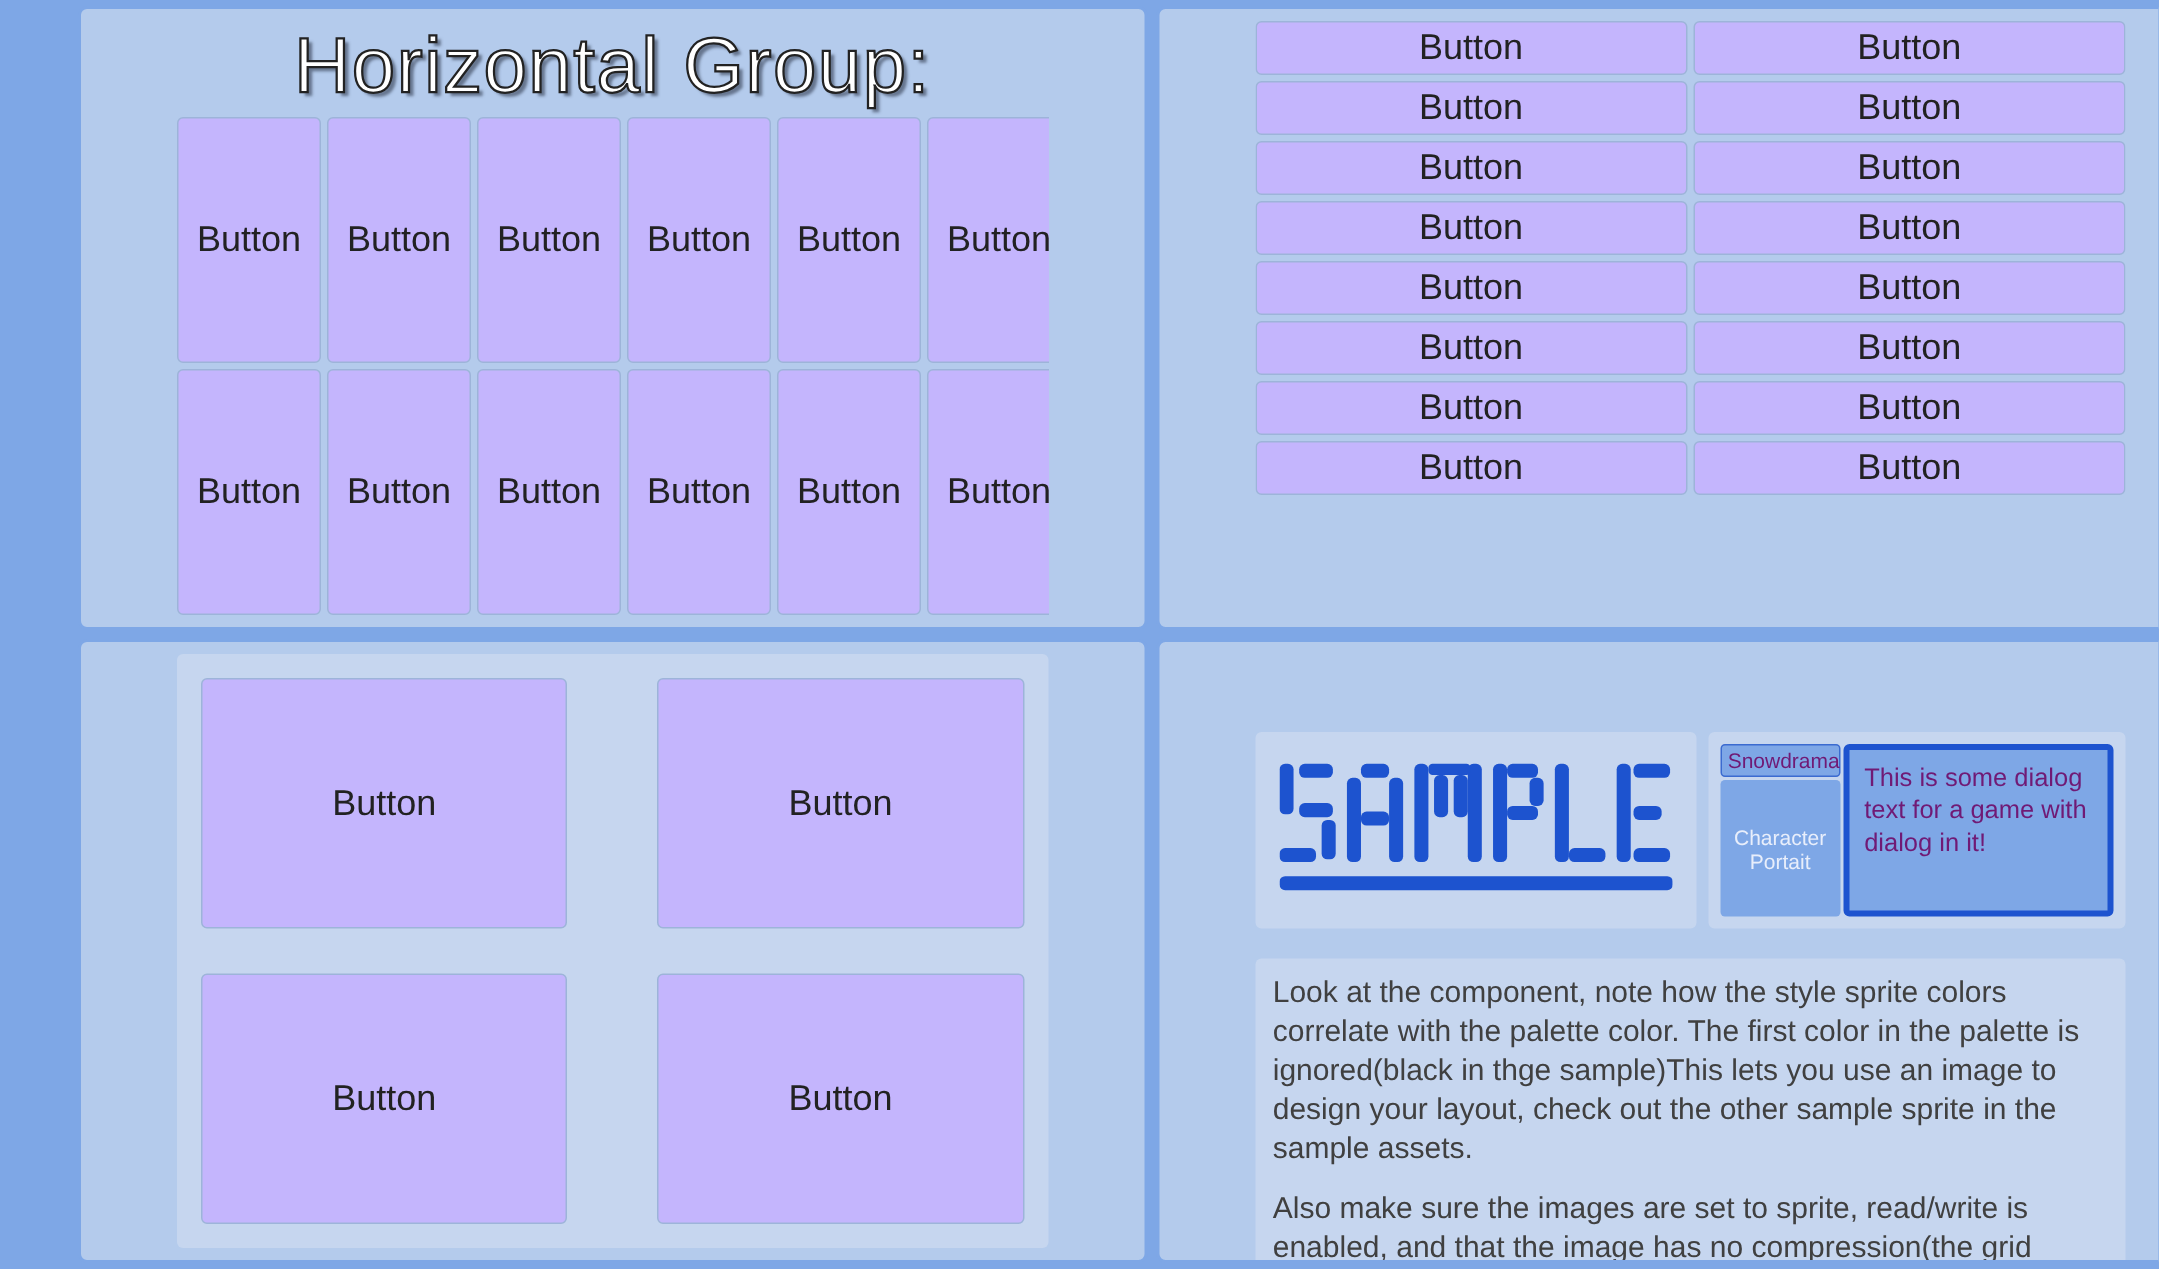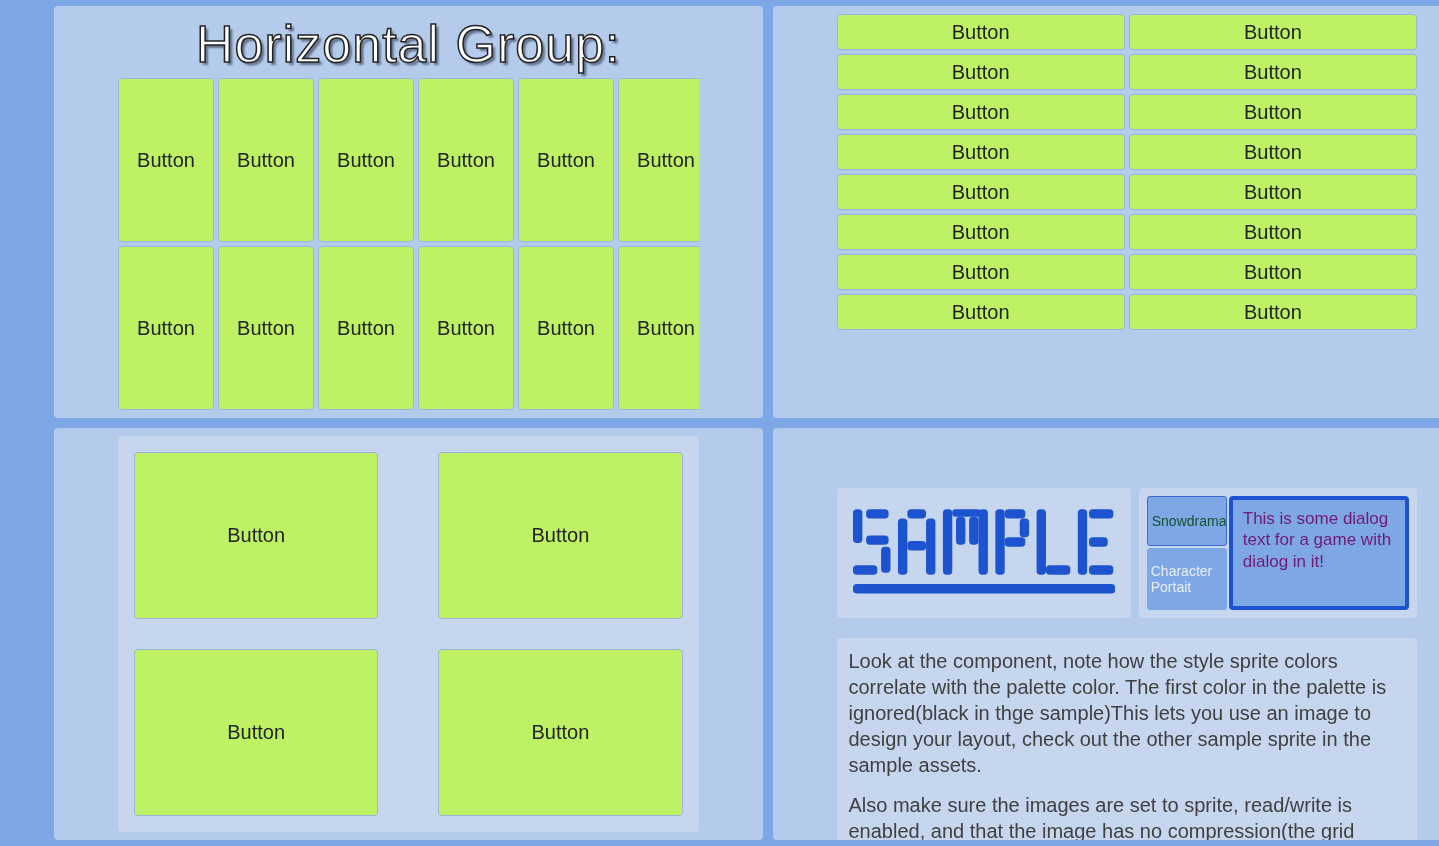--- a/index.html
+++ b/index.html
@@ -35,27 +35,27 @@
     text-align: center;
     color: #fff;
     -webkit-text-stroke: 1.5px #222;
     text-shadow: 3px 3px 2px rgba(50,60,80,0.6);
     letter-spacing: 1px;
     margin-bottom: 4px;
   }
 
   
   .btn {
-    background: #bef264;
+    background: #c4b5fd;
     border: 1px solid #9db4d9;
     border-radius: 4px;
     display: flex;
     align-items: center;
     justify-content: center;
-    font-size: 20px;
+    font-size: 24px;
     color: #222;
     cursor: pointer;
     user-select: none;
   }
 
   
   .hgroup-scroll {
     flex: 1;
     overflow-x: scroll;
     overflow-y: hidden;
@@ -141,33 +141,33 @@
     display: grid;
     grid-template-columns: 80px 1fr;
     grid-template-rows: auto 1fr;
     gap: 2px;
   }
   .dlg-name {
     grid-column: 1; grid-row: 1;
     background: #7ea7e6;
     border: 1px solid #3b6bd0;
     border-radius: 3px;
-    color: #14532d;
+    color: #701a75;
     font-size: 14px;
-    padding: 16px 4px;
+    padding: 2px 4px;
     text-align: center;
   }
   .dlg-portrait {
     grid-column: 1; grid-row: 2;
     background: #7ea7e6;
     border-radius: 3px;
     color: #e8eefb;
     font-size: 14px;
     display: flex; align-items: center; justify-content: center;
-    text-align: left;
+    text-align: center;
     padding: 4px;
   }
   .dlg-text {
     grid-column: 2; grid-row: 1 / span 2;
     background: #7ea7e6;
     border: 4px solid #1d53cf;
     border-radius: 4px;
     color: #701a75;
     font-size: 17px;
     padding: 8px 10px;

